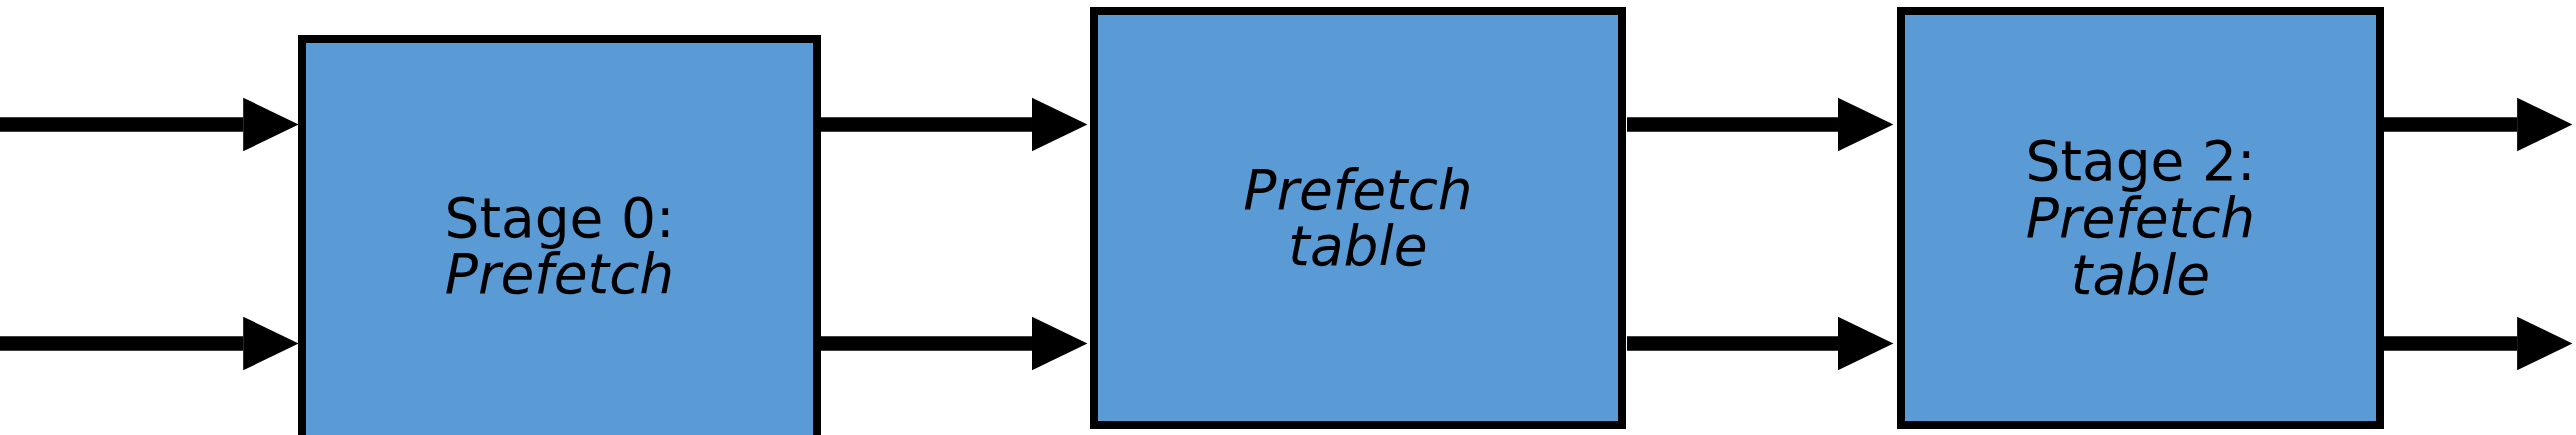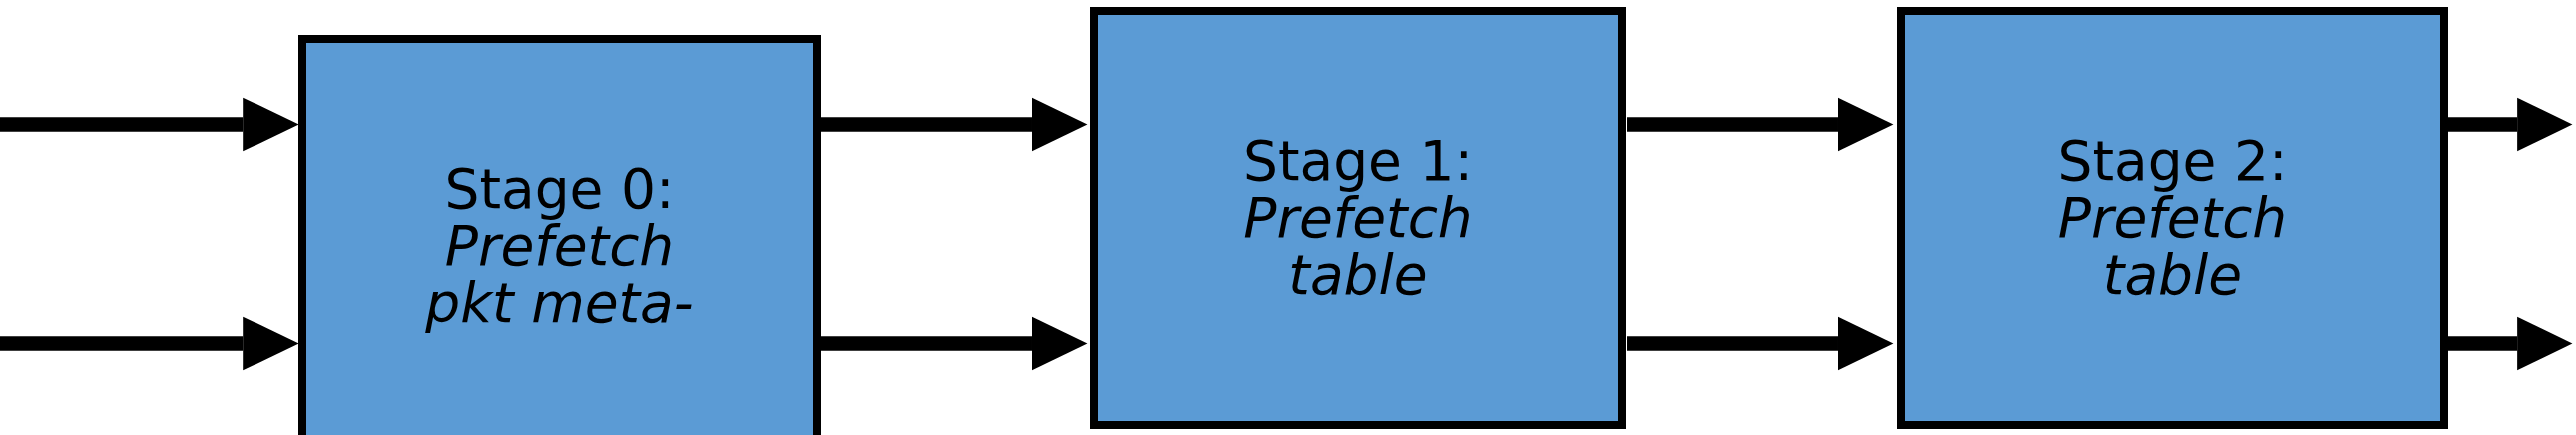--- a/index.html
+++ b/index.html
@@ -86,29 +86,27 @@
   </svg>
 
   <svg class="arrow-svg" style="left:2378px; top:312px; width:198px; height:63px;" viewBox="0 0 222 70">
     <line x1="0" y1="35" x2="156" y2="35" stroke="#000000" stroke-width="16"></line>
     <polygon points="156,5 218,35 156,65" fill="#000000"></polygon>
   </svg>
 
   <div class="stage-box" style="left:298px; top:7.2px; width:523px; height:422px;margin-top:28px;">
     <div class="stage-title">Stage 0:</div>
     <div class="stage-sub">Prefetch</div>
-    <div class="stage-sub">pkt meta-</div>
   </div>
 
   <div class="stage-box" style="left:1090px; top:7.2px; width:536px; height:422px;">
-    <div class="stage-title">Stage 1:</div>
     <div class="stage-sub">Prefetch</div>
     <div class="stage-sub">table</div>
   </div>
 
-  <div class="stage-box" style="left:1897px; top:7.2px; width:551px; height:422px;">
+  <div class="stage-box" style="left:1897px; top:7.2px; width:487px; height:422px;">
     <div class="stage-title">Stage 2:</div>
     <div class="stage-sub">Prefetch</div>
     <div class="stage-sub">table</div>
   </div>
 
 </div>
 
 
 </body></html>

